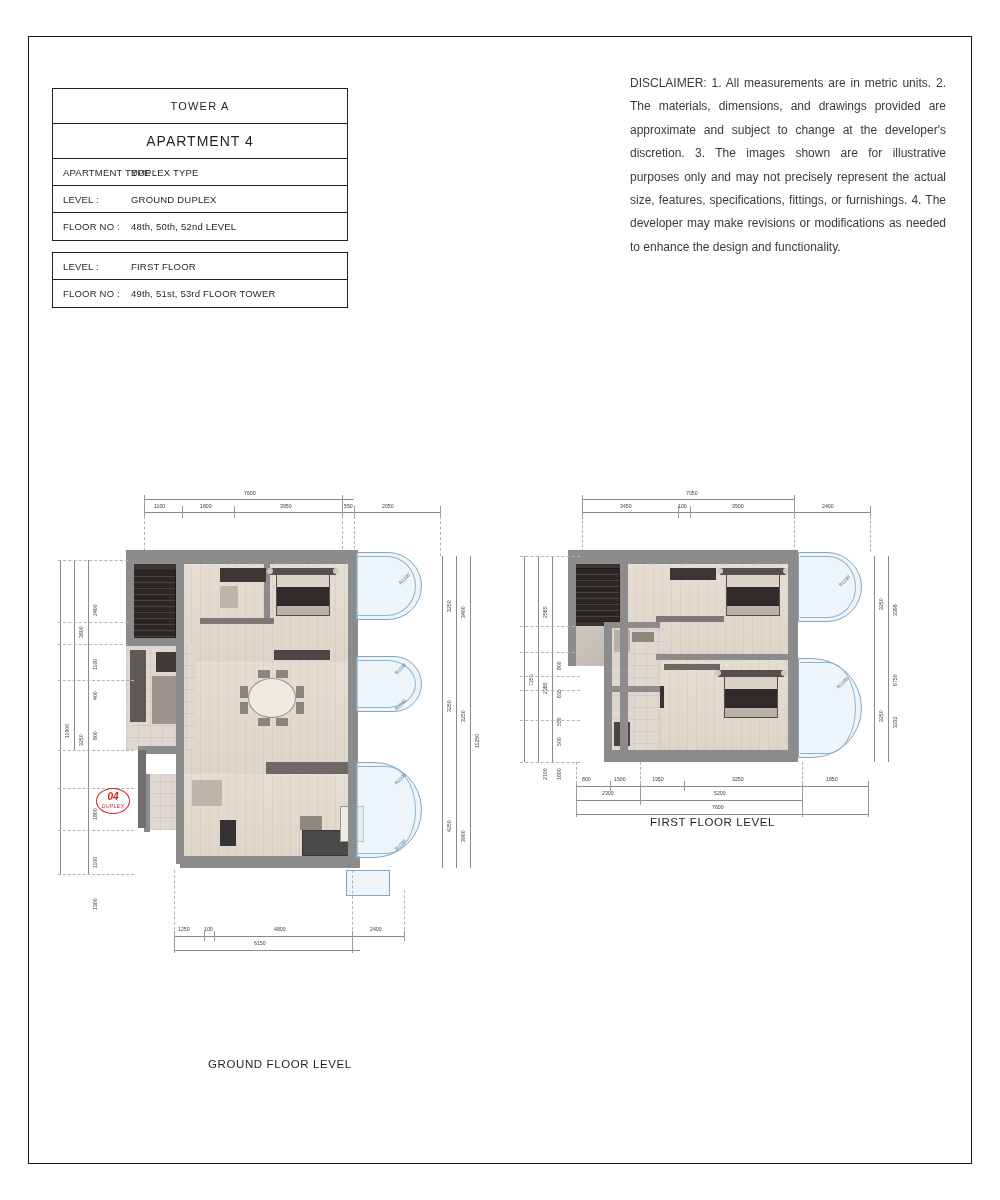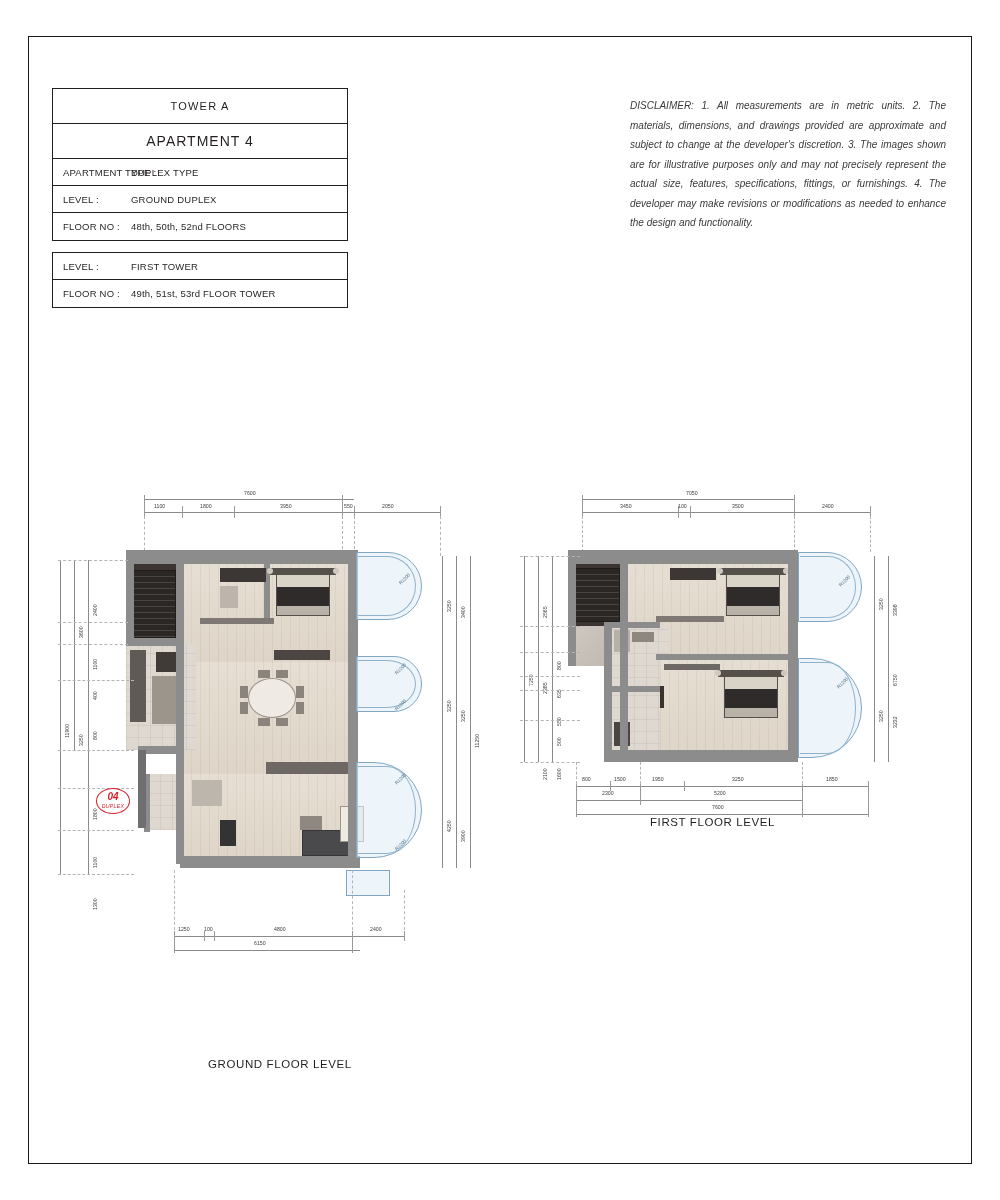--- a/index.html
+++ b/index.html
@@ -73,27 +73,26 @@
     width: 296px;
     border: 1px solid #231f20;
     box-sizing: border-box;
     background: #fff;
   }
 
   
   .disclaimer {
     position: absolute;
     left: 630px;
-    top: 96px;
+    top: 72px;
     width: 316px;
-    font-size: 10px;
+    font-size: 12px;
     line-height: 1.95;
     color: #3a3a3a;
     text-align: justify;
-    font-style: italic;
   }
 
   
   .plan {
     position: absolute;
   }
   .plan-caption {
     position: absolute;
     font-size: 11.5px;
     letter-spacing: .6px;
@@ -234,28 +233,28 @@
     <div class="tb-row tb-data">
       <span class="tb-label">APARTMENT TYPE :</span>
       <span class="tb-value">DUPLEX TYPE</span>
     </div>
     <div class="tb-row tb-data">
       <span class="tb-label">LEVEL :</span>
       <span class="tb-value">GROUND DUPLEX</span>
     </div>
     <div class="tb-row tb-data">
       <span class="tb-label">FLOOR NO :</span>
-      <span class="tb-value">48th, 50th, 52nd FLOORS</span>
+      <span class="tb-value">48th, 50th, 52nd LEVEL</span>
     </div>
   </div>
 
   <div class="titleblock2">
     <div class="tb-row tb-data">
       <span class="tb-label">LEVEL :</span>
-      <span class="tb-value">FIRST TOWER</span>
+      <span class="tb-value">FIRST FLOOR</span>
     </div>
     <div class="tb-row tb-data">
       <span class="tb-label">FLOOR NO :</span>
       <span class="tb-value">49th, 51st, 53rd FLOOR TOWER</span>
     </div>
   </div>
 
   <div class="disclaimer">DISCLAIMER: 1. All measurements are in metric units. 2. The  materials, dimensions, and drawings provided are  approximate and subject to change at the developer's  discretion. 3. The images shown are for illustrative purposes only and may not precisely represent the actual size,  features, specifications, fittings, or furnishings. 4. The developer may make revisions or modifications as needed to  enhance the design and functionality.</div>
 
   <div class="plan" style="left:52px; top:490px; width:440px; height:500px;">

